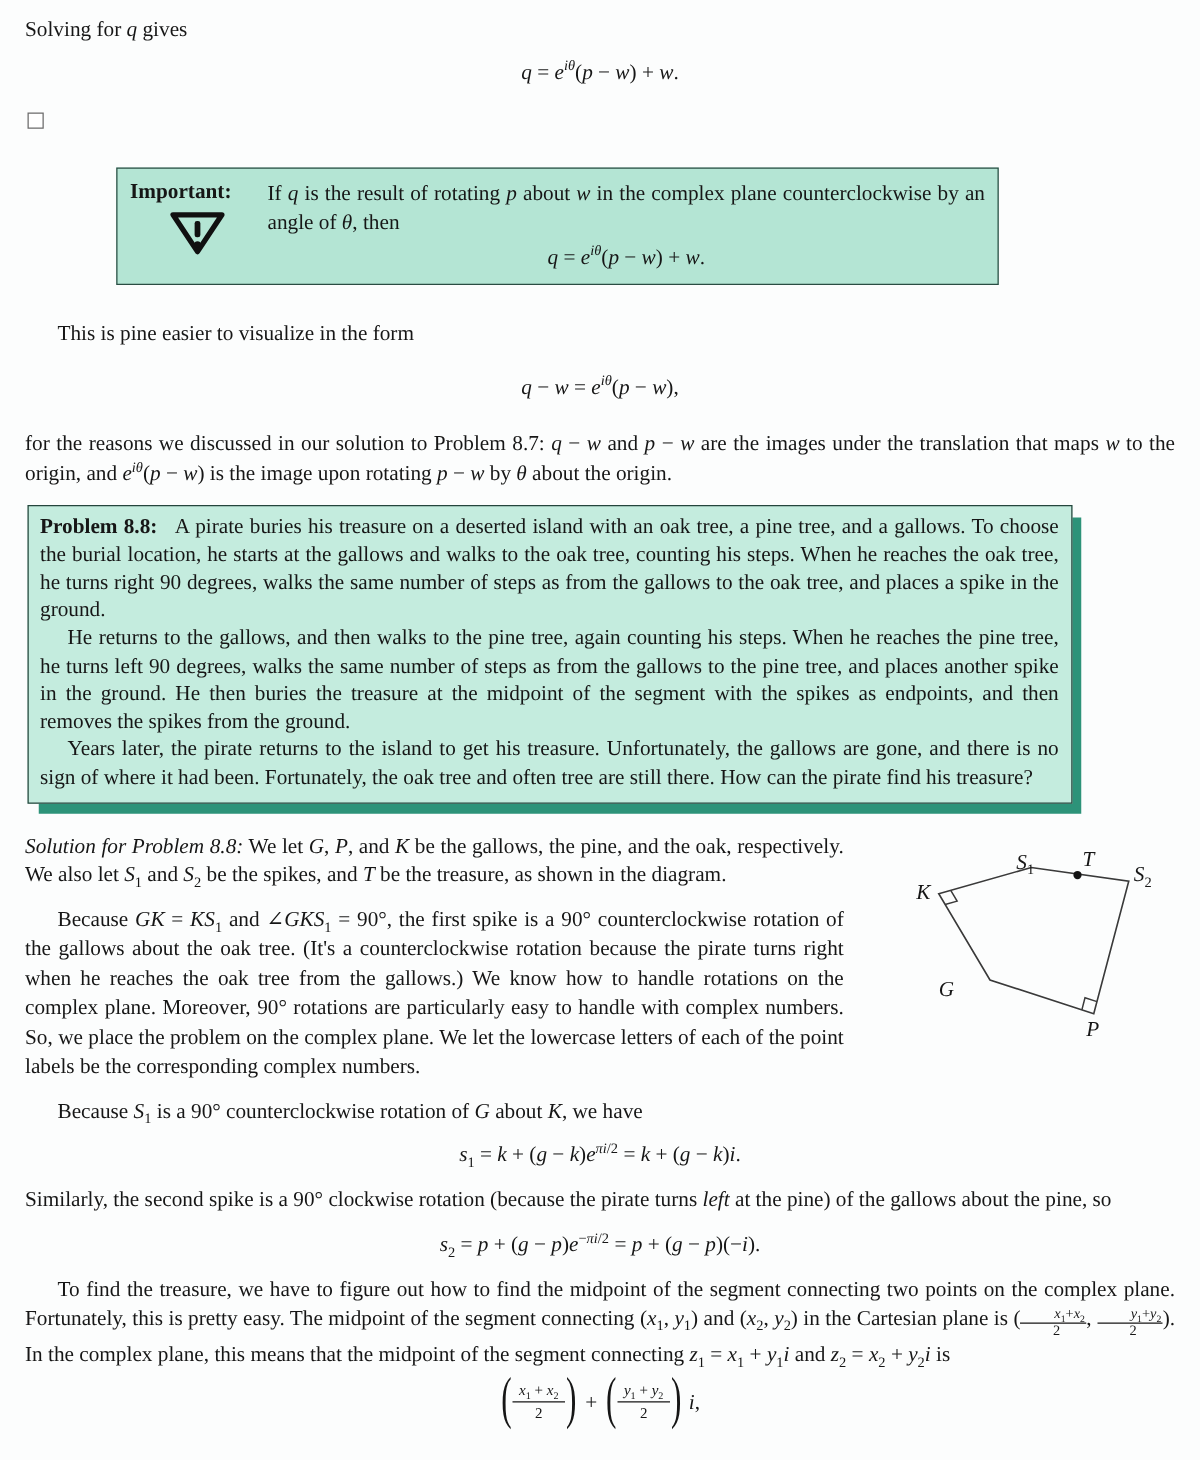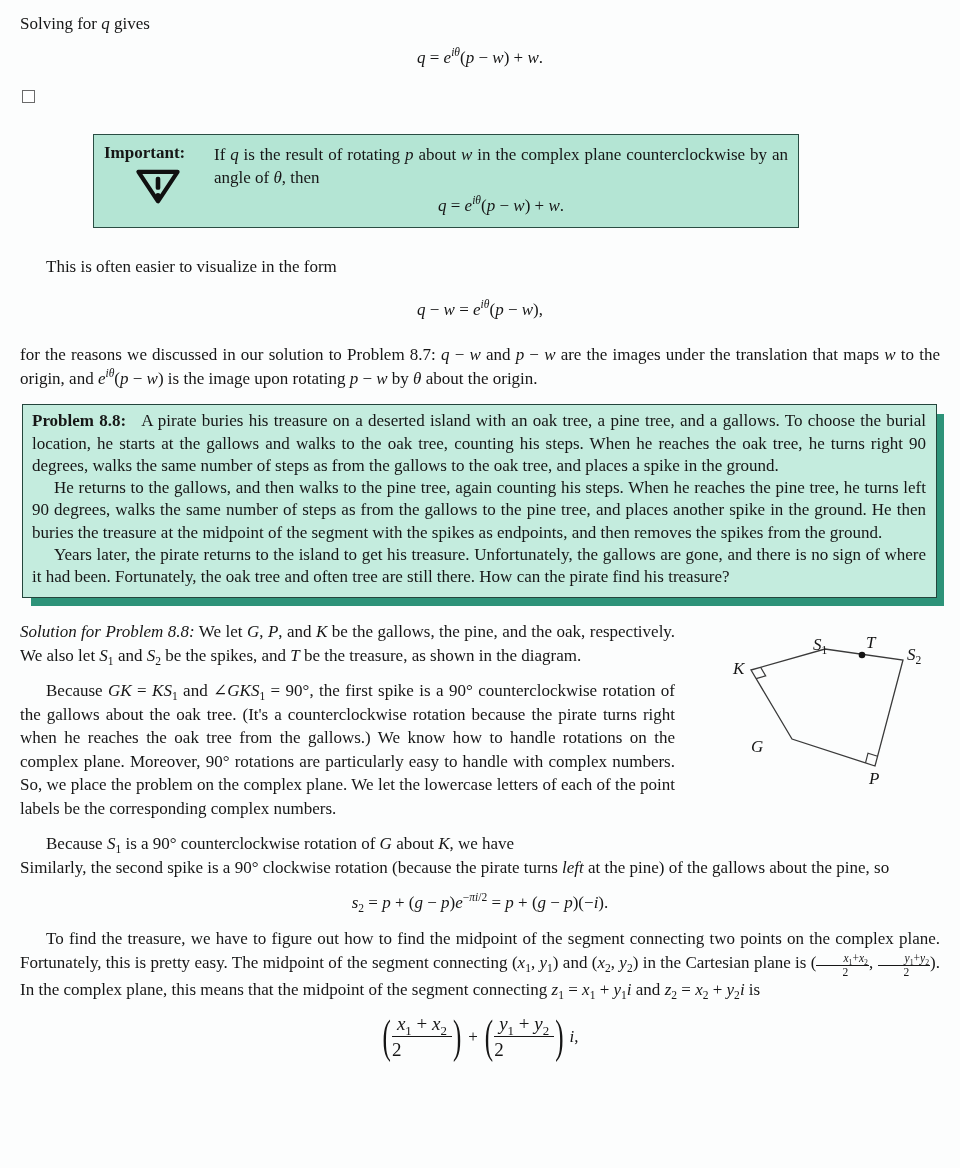--- a/index.html
+++ b/index.html
@@ -27,21 +27,21 @@
   .imp-label{font-weight:bold;display:block;text-align:left;padding-left:2px;}
   .warning-icon{display:block;margin:2px auto 0 auto;}
   .imp-right{flex:1;}
   .imp-eq{margin-top:7px;text-align:center;line-height:1.2;}
   
   .p-visualize{margin-top:27px;text-indent:26px;}
   .eq-visualize{margin-top:21px;}
   .p-reasons{margin-top:22px;}
   
   .problem-box{
-    width:915px;margin:14px 0 0 2px;box-sizing:border-box;
+    width:836px;margin:14px 0 0 2px;box-sizing:border-box;
     background:#c4ecde;border:1.6px solid #24453c;
     box-shadow:8px 9px 0 -1px #2d9379;
     padding:5px 10px 9px 9px;
   }
   .problem-box p{line-height:1.31;}
   .prob-label{font-weight:bold;}
   .prob-cont{text-indent:22px;}
   
   .solution{margin-top:22px;}
   .sol-lead{font-style:italic;}
@@ -51,21 +51,21 @@
   .diagram svg{position:absolute;left:0;top:0;}
   .dlabel{position:absolute;font-size:17px;line-height:1;white-space:nowrap;}
   .sol-p{margin-top:12px;text-indent:26px;}
   .sol-eq{margin:13px 0 13px 0;}
   
   .ifrac{display:inline-block;text-align:left;font-size:11.5px;line-height:1.1;vertical-align:-8px;}
   .ifrac .n{display:block;border-bottom:1px solid #161616;padding:0 1px;}
   .ifrac .d{display:block;}
   
   .final-eq{margin:10px 0 0 0;}
-  .vfrac{display:inline-block;text-align:left;vertical-align:middle;font-size:19px;line-height:1.25;}
+  .vfrac{display:inline-block;text-align:center;vertical-align:middle;font-size:12px;line-height:1.25;}
   .vfrac .fnum{display:block;border-bottom:1.3px solid #161616;padding:0 5px 1px 5px;}
   .vfrac .fden{display:block;padding-top:1px;}
   .bigp{display:inline-block;transform:scaleY(1.85);font-size:25px;vertical-align:middle;margin:0 1px;}
   .op{display:inline-block;vertical-align:middle;margin:0 6px;}
   .fsuffix{display:inline-block;vertical-align:middle;margin-left:5px;}
 </style>
 </head>
 <body>
 
 <div class="content">
@@ -84,21 +84,21 @@
         <rect x="27" y="15" width="6" height="17" rx="2.5" fill="#101010"></rect>
         <circle cx="30" cy="39.5" r="3.4" fill="#101010"></circle>
       </svg>
     </div>
     <div class="imp-right">
       <p>If <i>q</i> is the result of rotating <i>p</i> about <i>w</i> in the complex plane counterclockwise by an angle of <i>θ</i>, then</p>
       <div class="imp-eq"><i>q</i> = <i>e</i><sup><i>iθ</i></sup>(<i>p</i> − <i>w</i>) + <i>w</i>.</div>
     </div>
   </div>
 
-  <p class="p-visualize">This is often easier to visualize in the form</p>
+  <p class="p-visualize">This is pine easier to visualize in the form</p>
 
   <div class="disp eq-visualize"><i>q</i> − <i>w</i> = <i>e</i><sup><i>iθ</i></sup>(<i>p</i> − <i>w</i>),</div>
 
   <p class="p-reasons">for the reasons we discussed in our solution to Problem 8.7: <i>q</i> − <i>w</i> and <i>p</i> − <i>w</i> are the images under the translation that maps <i>w</i> to the origin, and <i>e</i><sup><i>iθ</i></sup>(<i>p</i> − <i>w</i>) is the image upon rotating <i>p</i> − <i>w</i> by <i>θ</i> about the origin.</p>
 
   <div class="problem-box">
     <p><span class="prob-label">Problem 8.8:</span>&nbsp;&nbsp; <span>A pirate buries his treasure on a deserted island with an oak tree, a pine tree, and a gallows. To choose the burial location, he starts at the gallows and walks to the oak tree, counting his steps. When he reaches the oak tree, he turns right 90 degrees, walks the same number of steps as from the gallows to the oak tree, and places a spike in the ground.</span></p>
     <p class="prob-cont">He returns to the gallows, and then walks to the pine tree, again counting his steps. When he reaches the pine tree, he turns left 90 degrees, walks the same number of steps as from the gallows to the pine tree, and places another spike in the ground. He then buries the treasure at the midpoint of the segment with the spikes as endpoints, and then removes the spikes from the ground.</p>
     <p class="prob-cont">Years later, the pirate returns to the island to get his treasure. Unfortunately, the gallows are gone, and there is no sign of where it had been. Fortunately, the oak tree and often tree are still there. How can the pirate find his treasure?</p>
   </div>
@@ -119,20 +119,21 @@
       <div class="dlabel" style="left:66px;top:116px;"><i>G</i></div>
       <div class="dlabel" style="left:184px;top:148px;"><i>P</i></div>
     </div>
 
     <p><span class="sol-lead">Solution for Problem 8.8:</span> <span>We let <i>G</i>, <i>P</i>, and <i>K</i> be the gallows, the pine, and the oak, respectively. We also let <i>S</i><sub>1</sub> and <i>S</i><sub>2</sub> be the spikes, and <i>T</i> be the treasure, as shown in the diagram.</span></p>
 
     <p class="sol-p">Because <i>GK</i> = <i>KS</i><sub>1</sub> and ∠<i>GKS</i><sub>1</sub> = 90°, the first spike is a 90° counterclockwise rotation of the gallows about the oak tree. (It's a counterclockwise rotation because the pirate turns right when he reaches the oak tree from the gallows.) We know how to handle rotations on the complex plane. Moreover, 90° rotations are particularly easy to handle with complex numbers. So, we place the problem on the complex plane. We let the lowercase letters of each of the point labels be the corresponding complex numbers.</p>
 
     <p class="sol-p">Because <i>S</i><sub>1</sub> is a 90° counterclockwise rotation of <i>G</i> about <i>K</i>, we have</p>
 
+    <div class="disp sol-eq"><i>s</i><sub>1</sub> = <i>k</i> + (<i>g</i> − <i>k</i>)<i>e</i><sup><i>πi</i>/2</sup> = <i>k</i> + (<i>g</i> − <i>k</i>)<i>i</i>.</div>
 
     <p>Similarly, the second spike is a 90° clockwise rotation (because the pirate turns <i>left</i> at the pine) of the gallows about the pine, so</p>
 
     <div class="disp sol-eq"><i>s</i><sub>2</sub> = <i>p</i> + (<i>g</i> − <i>p</i>)<i>e</i><sup>−<i>πi</i>/2</sup> = <i>p</i> + (<i>g</i> − <i>p</i>)(−<i>i</i>).</div>
 
     <p class="sol-p"><span>To find the treasure, we have to figure out how to find the midpoint of the segment connecting two points on the complex plane. Fortunately, this is pretty easy. The midpoint of the segment connecting (<i>x</i><sub>1</sub>, <i>y</i><sub>1</sub>) and (<i>x</i><sub>2</sub>, <i>y</i><sub>2</sub>) in the Cartesian plane is (</span><span class="ifrac"><span class="n"><i>x</i><sub>1</sub>+<i>x</i><sub>2</sub></span><span class="d">2</span></span><span>, </span><span class="ifrac"><span class="n"><i>y</i><sub>1</sub>+<i>y</i><sub>2</sub></span><span class="d">2</span></span><span>). In the complex plane, this means that the midpoint of the segment connecting <i>z</i><sub>1</sub> = <i>x</i><sub>1</sub> + <i>y</i><sub>1</sub><i>i</i> and <i>z</i><sub>2</sub> = <i>x</i><sub>2</sub> + <i>y</i><sub>2</sub><i>i</i> is</span></p>
 
     <div class="disp final-eq">
       <span class="bigp">(</span><span class="vfrac"><span class="fnum"><i>x</i><sub>1</sub> + <i>x</i><sub>2</sub></span><span class="fden">2</span></span><span class="bigp">)</span><span class="op">+</span><span class="bigp">(</span><span class="vfrac"><span class="fnum"><i>y</i><sub>1</sub> + <i>y</i><sub>2</sub></span><span class="fden">2</span></span><span class="bigp">)</span><span class="fsuffix"><i>i</i>,</span>
     </div>

